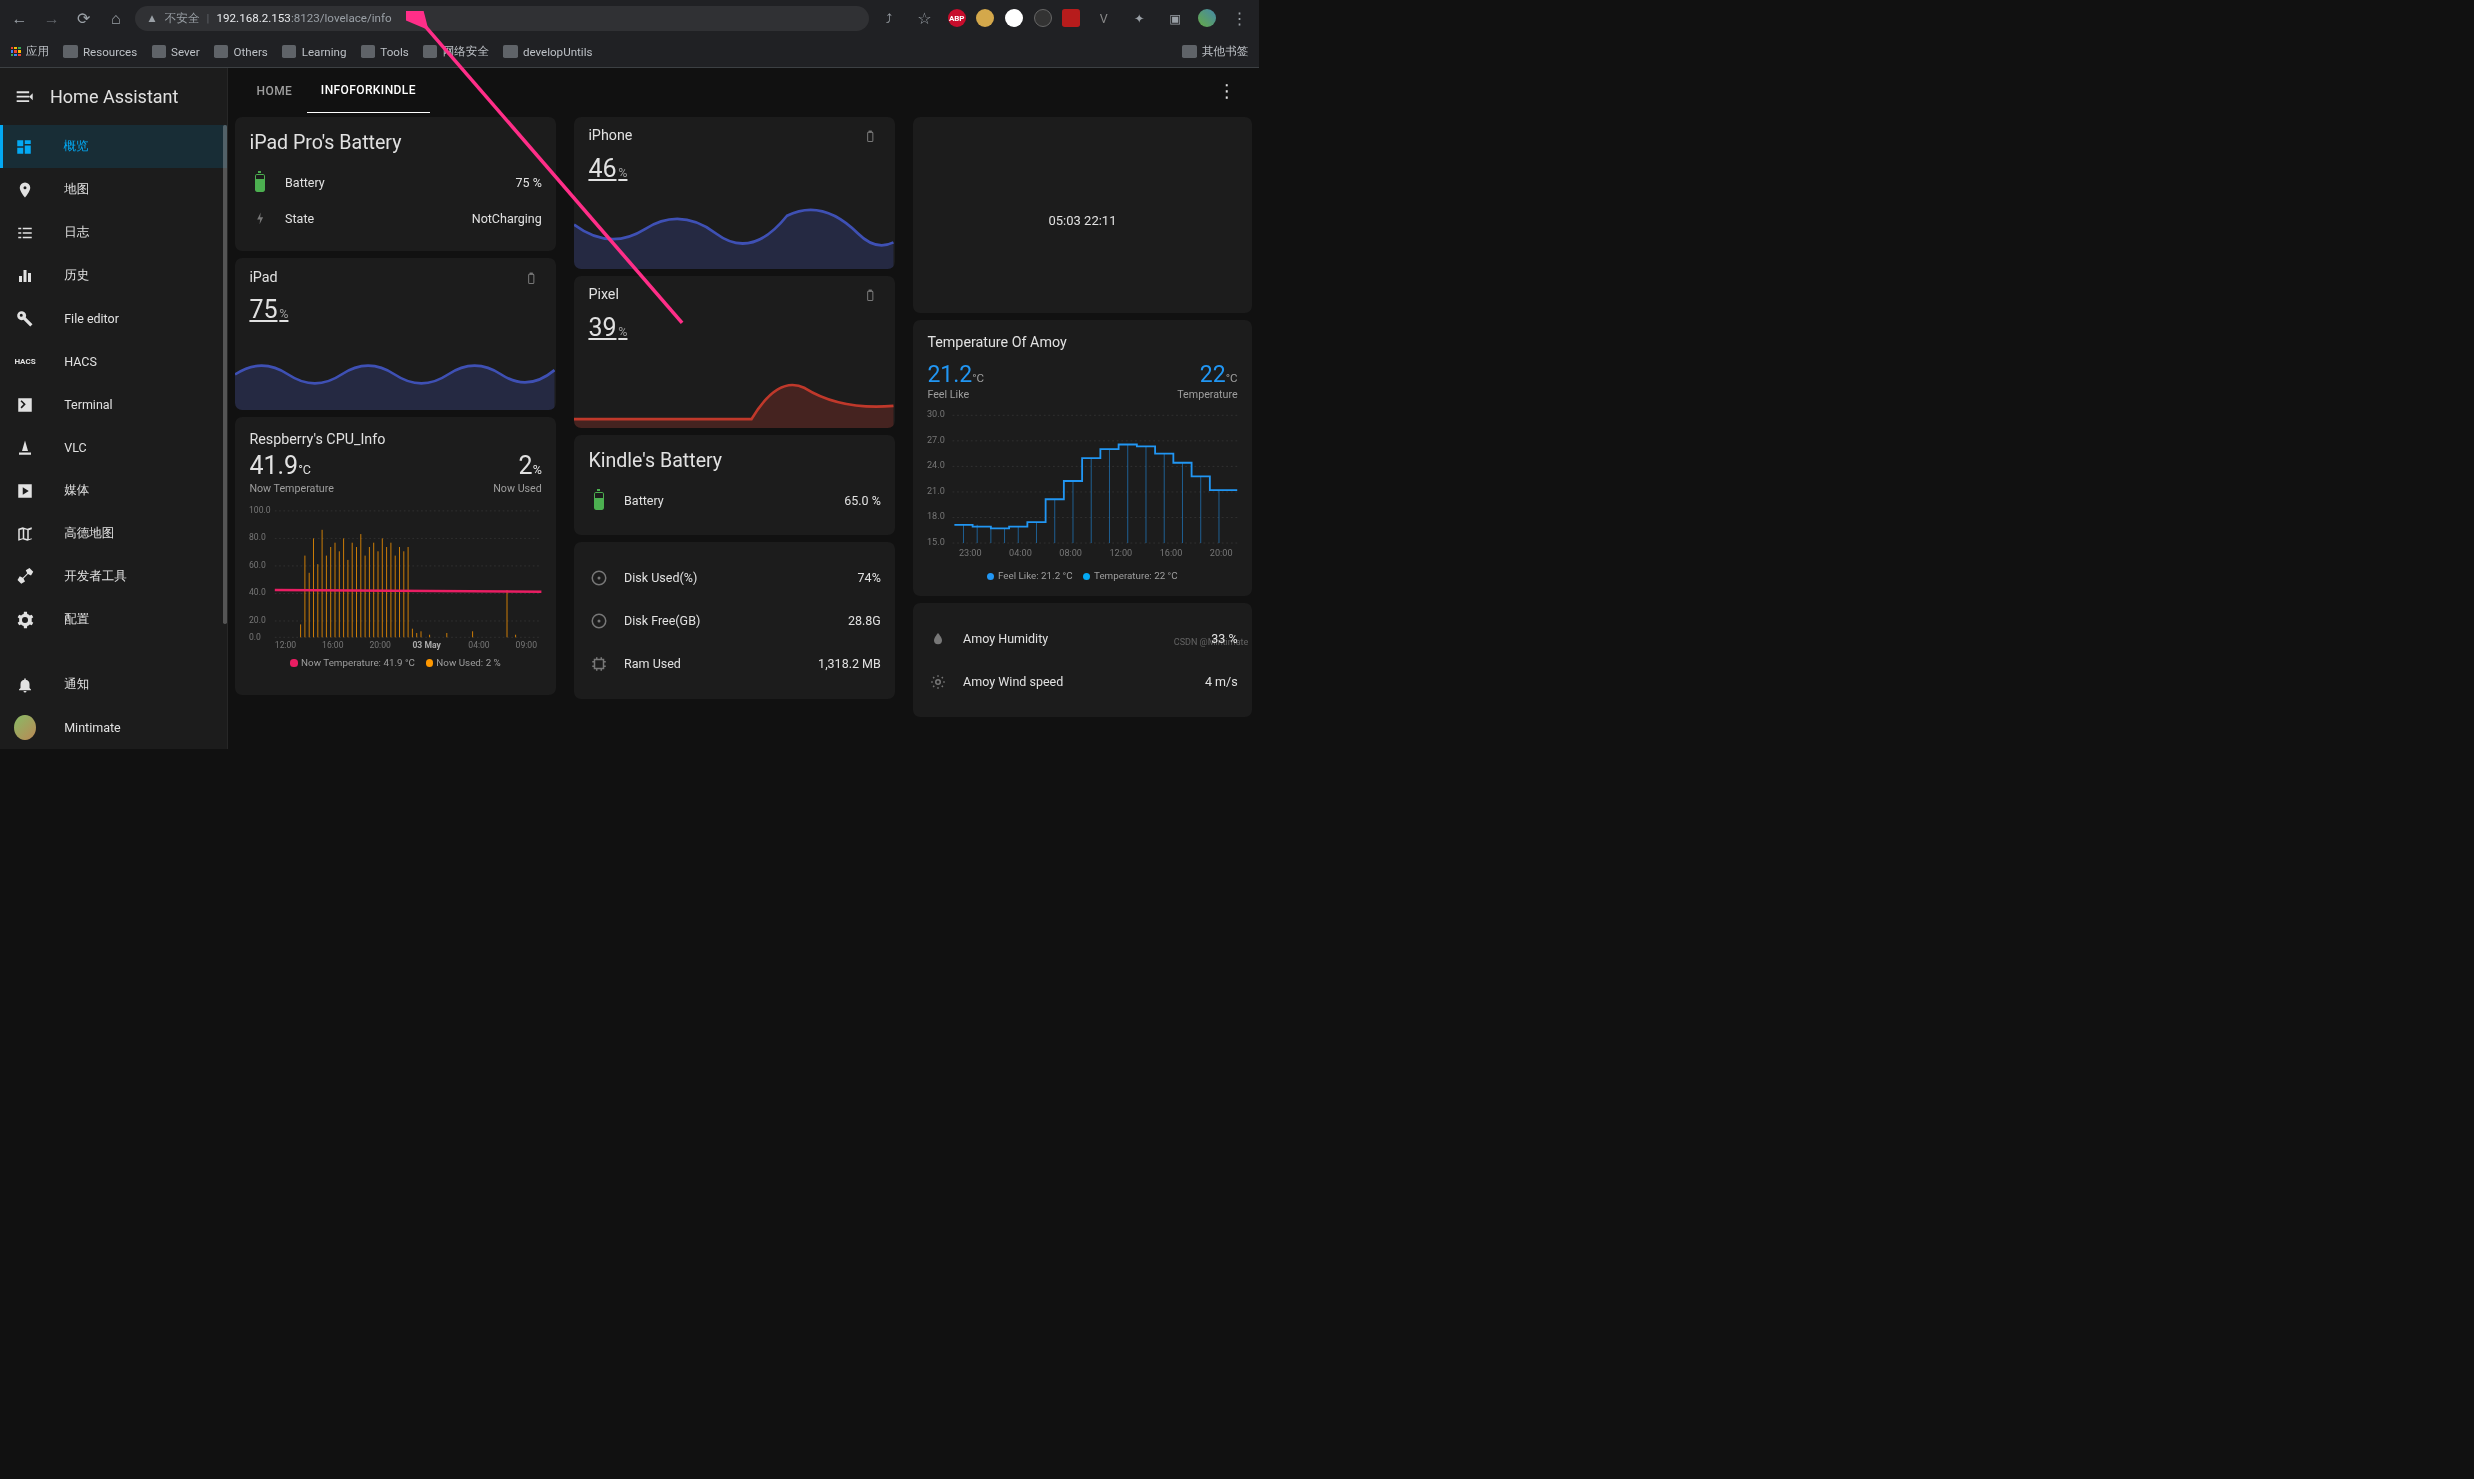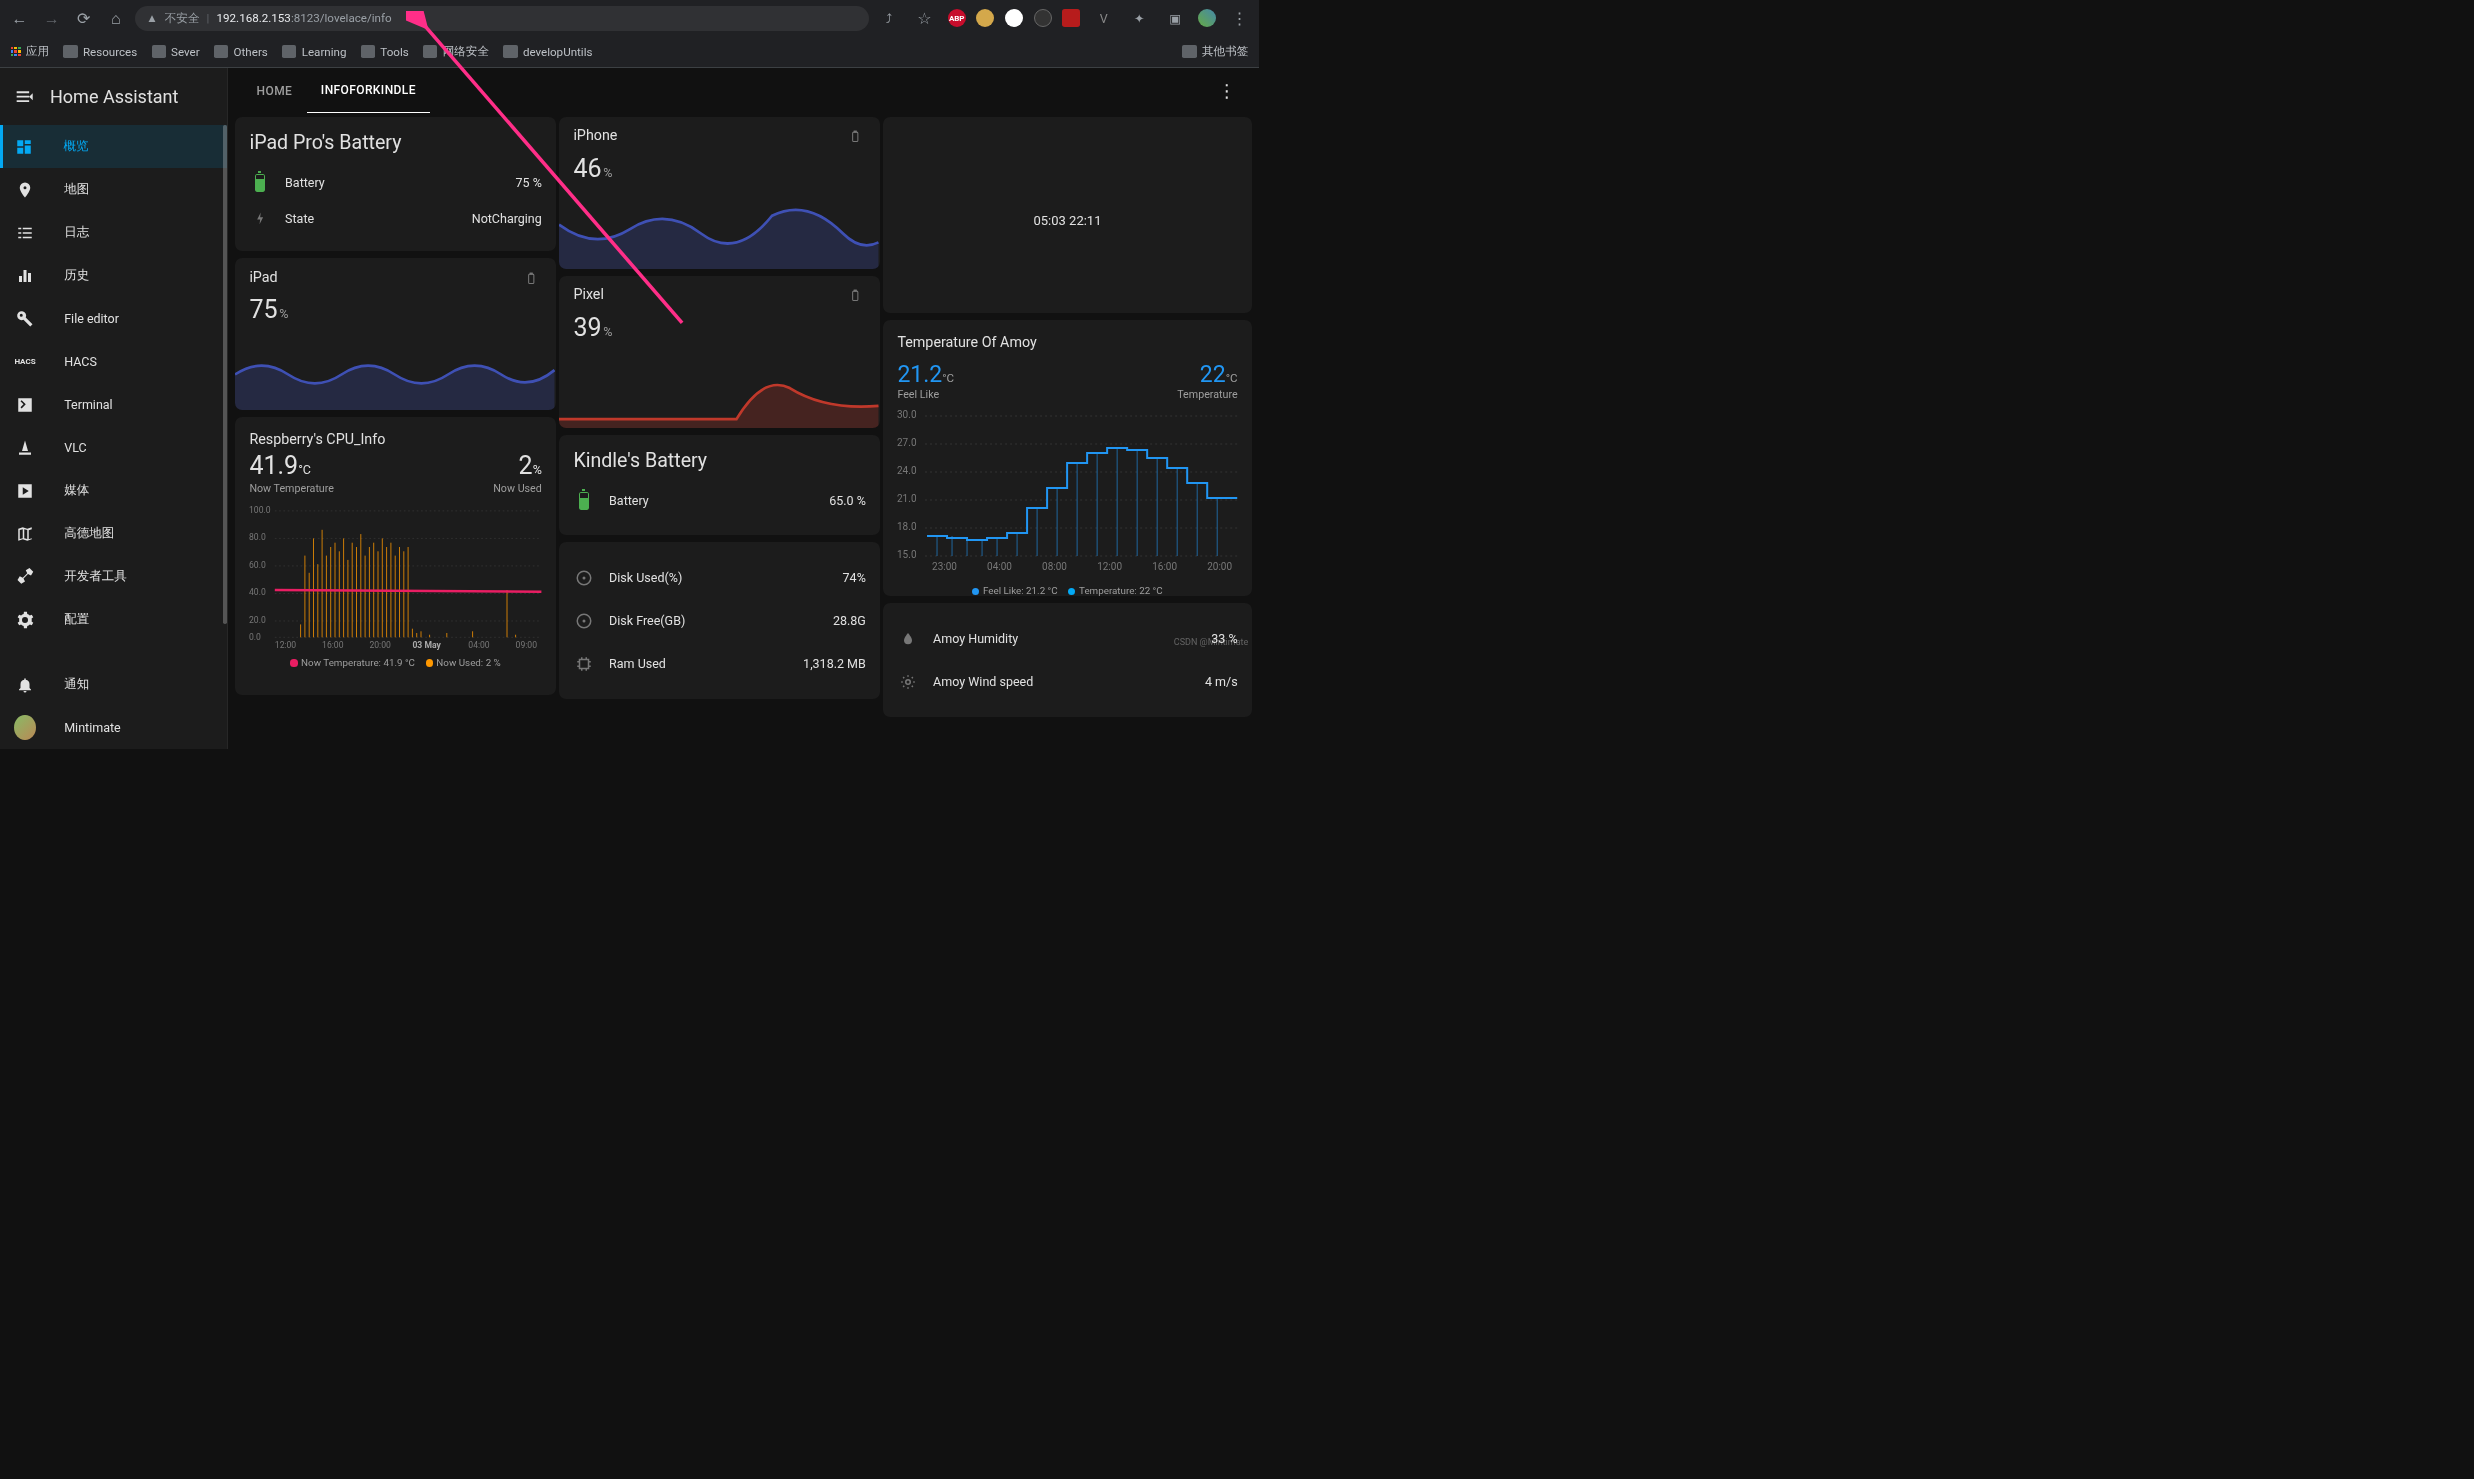--- a/index.html
+++ b/index.html
@@ -27,36 +27,36 @@
 .sb-item.active { color: #03a9f4; background: rgba(3,169,244,0.12); border-left: 3.6px solid #03a9f4; padding-left: 10.7px; }
 .sb-icon { width: 21.4px; display: flex; justify-content: center; color: inherit; }
 .sb-scroll-thumb { position: absolute; right: 0; top: 0; width: 3.6px; height: 499px; background: rgba(255,255,255,0.25); border-radius: 1.8px; }
 .sidebar-footer { }
 .main { flex: 1; background: #111; display: flex; flex-direction: column; overflow: hidden; }
 .tabs-row { display: flex; align-items: center; height: 45px; padding: 0 14.3px; }
 .tab { padding: 0 14.3px; height: 100%; display: flex; align-items: center; font-size: 12px; font-weight: 500; color: #9e9e9e; cursor: pointer; letter-spacing: 0.4px; }
 .tab.active { color: #fff; border-bottom: 1.8px solid #fff; }
 .tabs-spacer { flex: 1; }
 .kebab { font-size: 18px; color: #e1e1e1; cursor: pointer; width: 36px; text-align: center; }
-.dashboard { flex: 1; display: flex; gap: 3px; padding: 3.6px 7.1px 0 7.1px; overflow: hidden; }
+.dashboard { flex: 1; display: flex; gap: 18px; padding: 3.6px 7.1px 0 7.1px; overflow: hidden; }
 .col { display: flex; flex-direction: column; gap: 7.1px; }
 .col1 { width: 321px; } .col2 { width: 321px; } .col3 { flex: 1; }
 .card { background: #1c1c1c; border-radius: 7.1px; padding: 14.3px; position: relative; }
 .card-title { font-size: 19.6px; color: #e1e1e1; margin-bottom: 10.7px; font-weight: 400; }
 .row-entity { display: flex; align-items: center; height: 36px; gap: 14.3px; font-size: 12.5px; }
 .row-entity .label { flex: 1; color: #e1e1e1; }
 .row-entity .value { color: #e1e1e1; }
 .icn { width: 21.4px; color: #9e9e9e; display: flex; justify-content: center; }
 .battery-icon { width: 10.7px; height: 18px; border: 1.8px solid #4caf50; border-radius: 1.8px; position: relative; }
 .battery-icon::before { content:''; position:absolute; top:-3.6px; left:1.8px; width:3.6px; height:1.8px; background:#4caf50;}
 .battery-icon.fill::after { content:''; position:absolute; bottom:0; left:0; right:0; height:70%; background:#4caf50;}
 .sensor-card { padding: 10.7px 14.3px 0 14.3px; height: 152px; overflow: hidden; }
 .sensor-header { display: flex; justify-content: space-between; align-items: start; }
 .sensor-name { font-size: 14.3px; color: #e1e1e1; }
-.big-value { font-size: 25px; color: #e1e1e1; margin-top: 7.1px; }
+.big-value { font-size: 25px; color: #e1e1e1; margin-top: 7.1px; text-decoration: underline; }
 .big-value .unit { font-size: 12.5px; color: #9e9e9e; margin-left: 1.8px; }
 .spark { position: absolute; bottom: 0; left: 0; right: 0; height: 71px; }
 .cpu-card { height: 278px; }
 .dual-row { display: flex; justify-content: space-between; align-items: baseline; }
 .cpu-val { font-size: 25px; }
 .cpu-val .unit { font-size: 12.5px; }
 .cpu-sub { font-size: 10.7px; color: #9e9e9e; margin-top: 1.8px; }
 .clock-card { height: 196px; display: flex; flex-direction: column; align-items: center; justify-content: center; }
 .clock-face { width: 139px; height: 139px; border-radius: 50%; background: radial-gradient(circle, #3a3a3a 0%, #252525 100%); position: relative; }
 .clock-num { position: absolute; font-size: 9.8px; color: #9e9e9e; transform: translate(-50%,-50%); }

